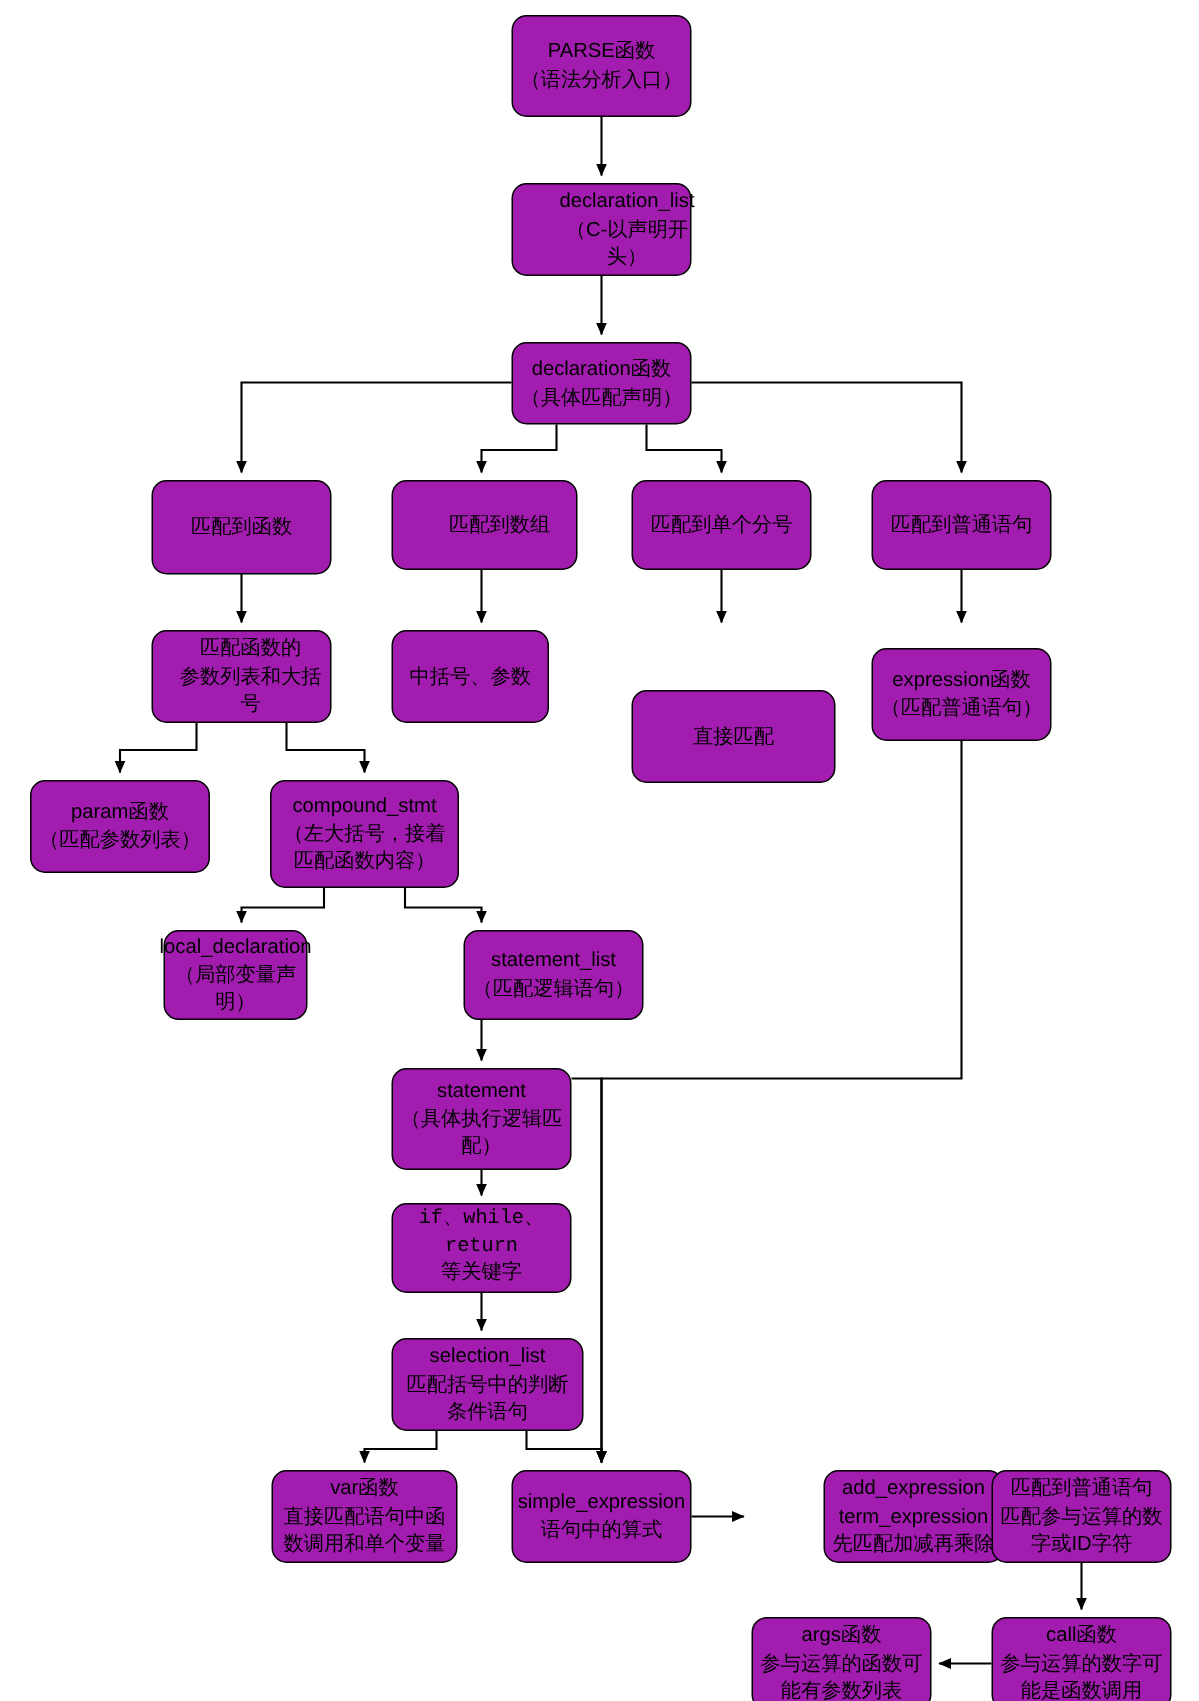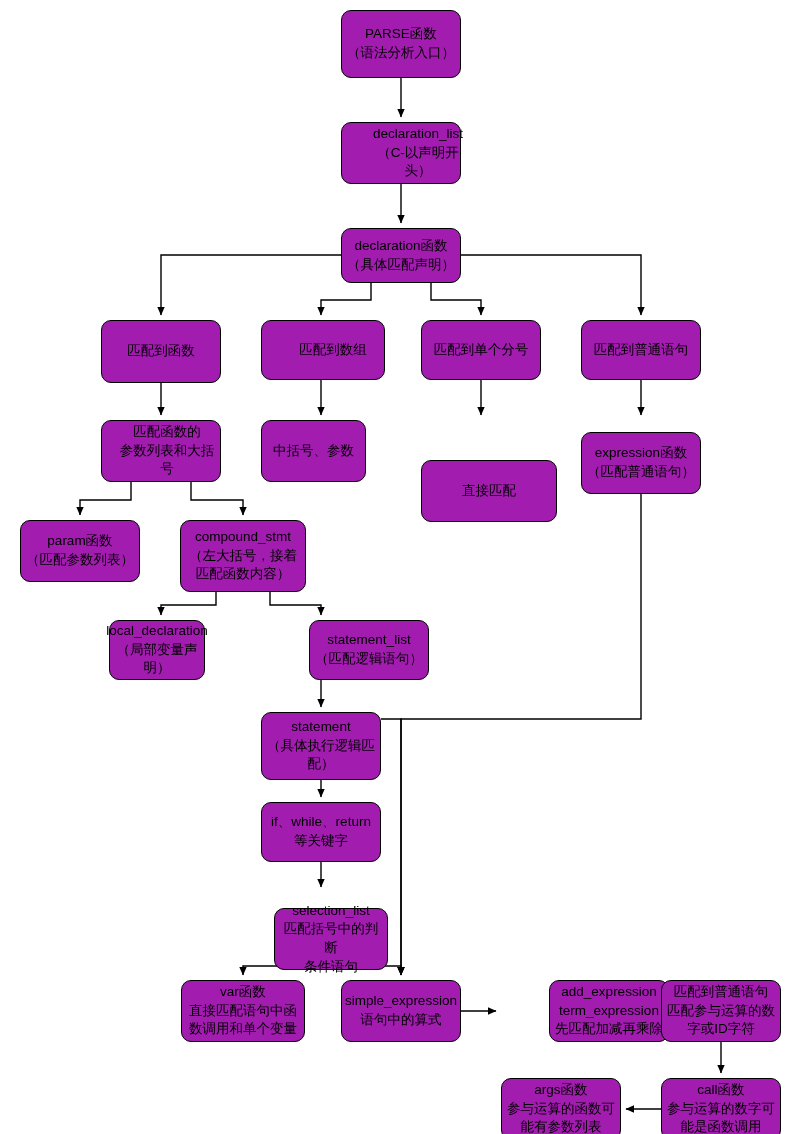--- a/index.html
+++ b/index.html
@@ -105,23 +105,23 @@
       <div class="node" style="left: 180px; top: 520px; width: 126px; height: 72px;">compound_stmt
 （左大括号，接着
 匹配函数内容）</div>
       <div class="node" style="left: 109px; top: 620px; width: 96px; height: 60px;">local_declaration
 （局部变量声明）</div>
       <div class="node" style="left: 261px; top: 620px; width: 120px; height: 60px; margin-left: 48px;">statement_list
 （匹配逻辑语句）</div>
       <div class="node" style="left: 261px; top: 712px; width: 120px; height: 68px;">statement
 （具体执行逻辑匹
 配）</div>
-      <div class="node" style="left: 261px; top: 802px; width: 120px; height: 60px;">if、while、return
+      <div class="node" style="left: 261px; top: 802px; width: 120px; height: 60px; font-family: Liberation Mono, monospace;">if、while、return
 等关键字</div>
-      <div class="node" style="left: 274px; top: 892px; width: 114px; height: 62px; margin-top: 16px;">selection_list
+      <div class="node" style="left: 261px; top: 892px; width: 128px; height: 62px;">selection_list
 匹配括号中的判断
 条件语句</div>
       <div class="node" style="left: 181px; top: 980px; width: 124px; height: 62px;">var函数
 直接匹配语句中函
 数调用和单个变量</div>
       <div class="node" style="left: 341px; top: 980px; width: 120px; height: 62px;">simple_expression
 语句中的算式</div>
       <div class="node" style="left: 501px; top: 980px; width: 120px; height: 62px; margin-left: 48px;">add_expression
 term_expression
 先匹配加减再乘除</div>

